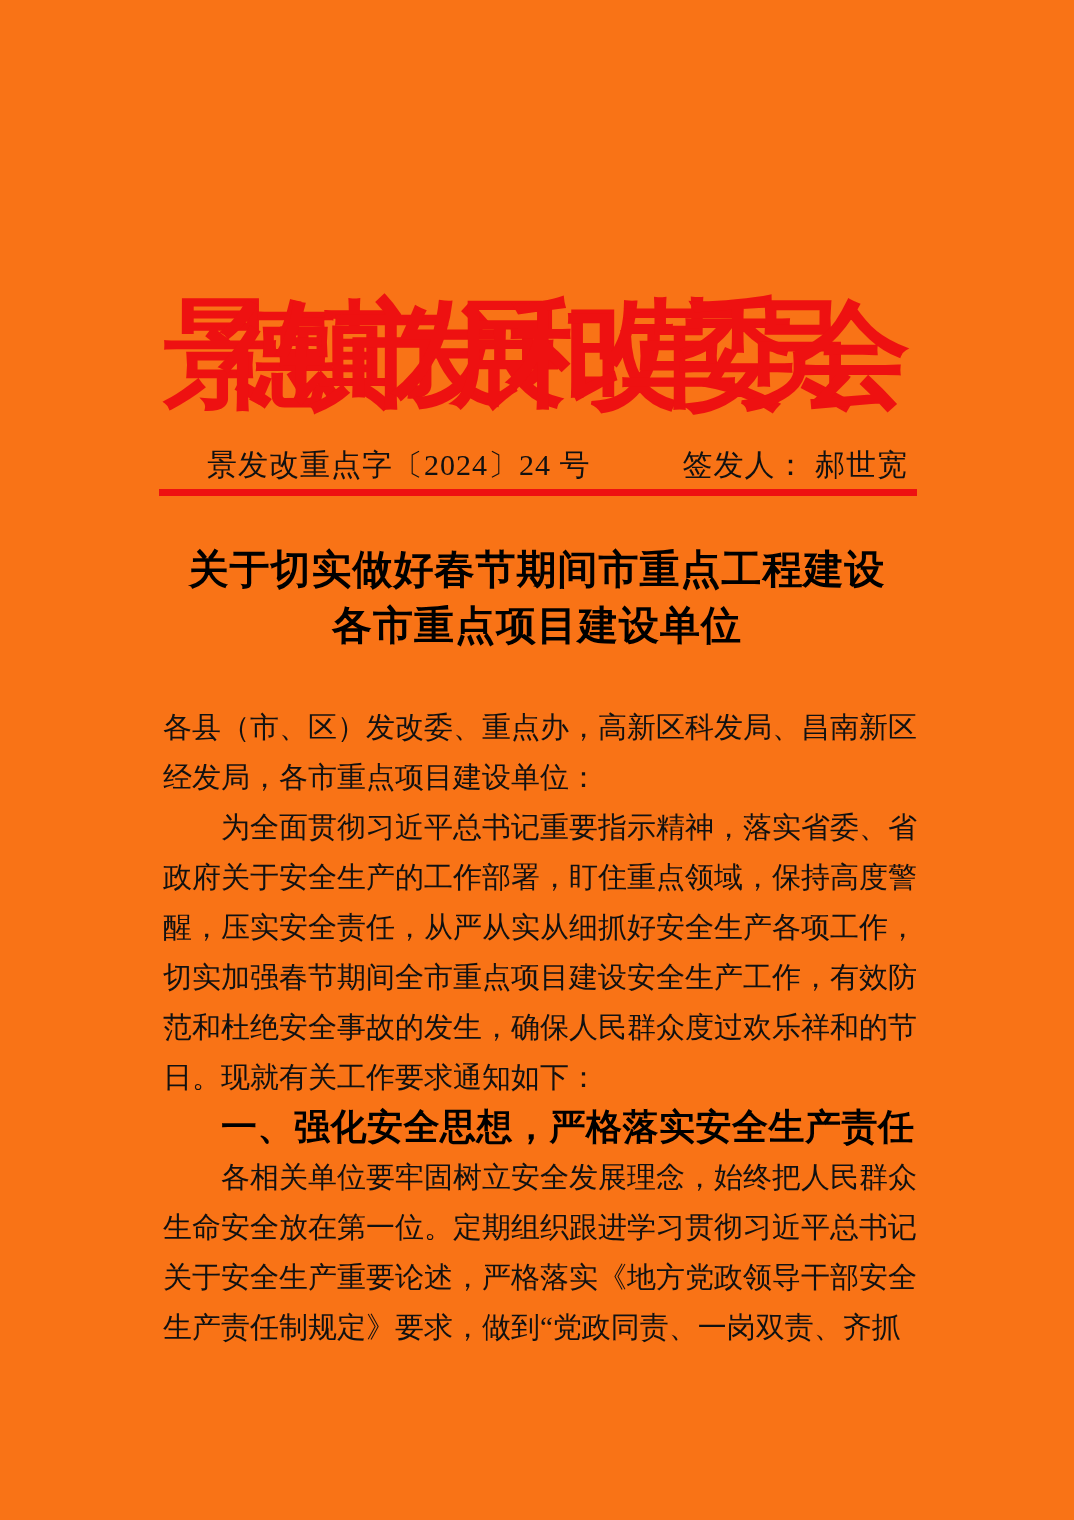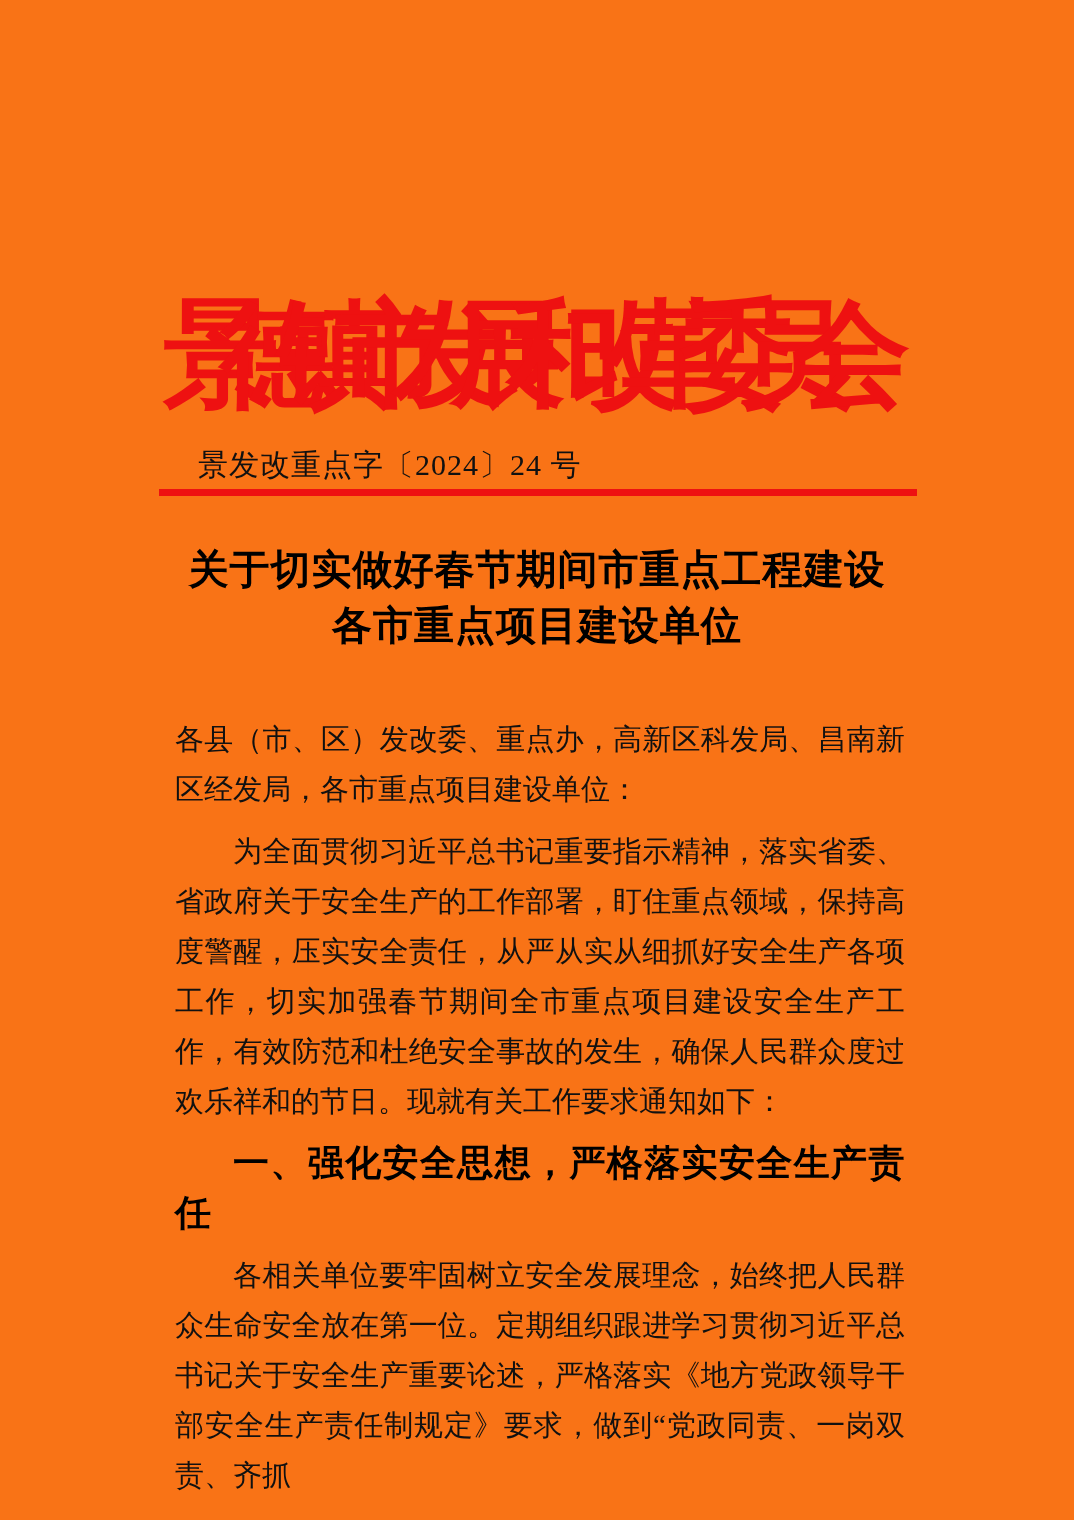--- a/index.html
+++ b/index.html
@@ -27,21 +27,21 @@
   }
   .letterhead svg { display: block; overflow: visible; }
   .letterhead text {
     font-family: "Liberation Serif", "DejaVu Serif", serif;
     font-weight: bold;
   }
 
   
   .docinfo-row {
     position: absolute;
-    left: 169px;
+    left: 178px;
     top: 444px;
     width: 754px;
     box-sizing: border-box;
     padding: 0 24px 0 29px;
     display: flex;
     justify-content: space-between;
     align-items: center;
     font-size: 30px;
     line-height: 42px;
     letter-spacing: 1px;
@@ -79,21 +79,21 @@
     position: absolute;
     left: 163px;
     top: 702px;
     width: 754px;
     font-size: 29px;
     line-height: 50px;
     text-align: justify;
     color: #111111;
   }
   .body-text p {
-    margin: 12px;
+    margin: 0;
   }
   .indent { text-indent: 58px; }
   .section-heading {
     font-family: "Liberation Sans", "DejaVu Sans", sans-serif;
     font-weight: bold;
     font-size: 36px;
     letter-spacing: 0.5px;
     color: #000000;
   }
 </style>
@@ -103,20 +103,24 @@
 <div class="page">
 
   <div class="letterhead">
     <svg width="747" height="130" viewBox="0 0 747 130" xmlns="http://www.w3.org/2000/svg">
       <text x="0" y="106" font-size="116" fill="#ee1111" textLength="747" lengthAdjust="spellingAndGlyphs">景德镇市发展和改革委员会</text>
     </svg>
   </div>
 
   <div class="docinfo-row">
     <span>景发改重点字〔2024〕24 号</span>
+    <span>
+      <span>签发人：</span>
+      <span>郝世宽</span>
+    </span>
   </div>
 
   <div class="red-rule" style="background:#ee1111;"></div>
 
   <h1 class="title">
     <span class="title-line">关于切实做好春节期间市重点工程建设</span>
     <span class="title-line">各市重点项目建设单位</span>
   </h1>
 
   <div class="body-text">

